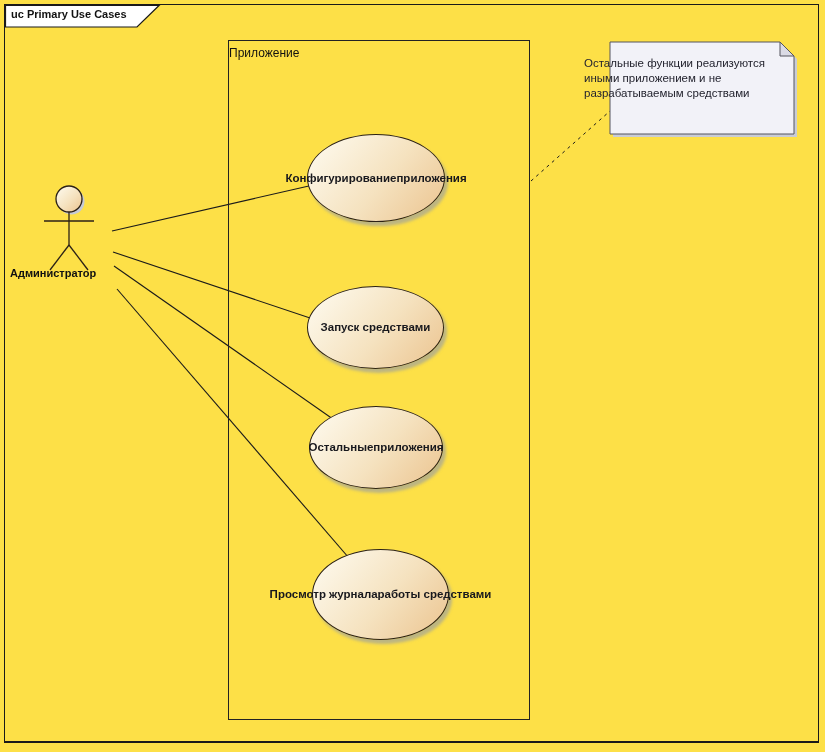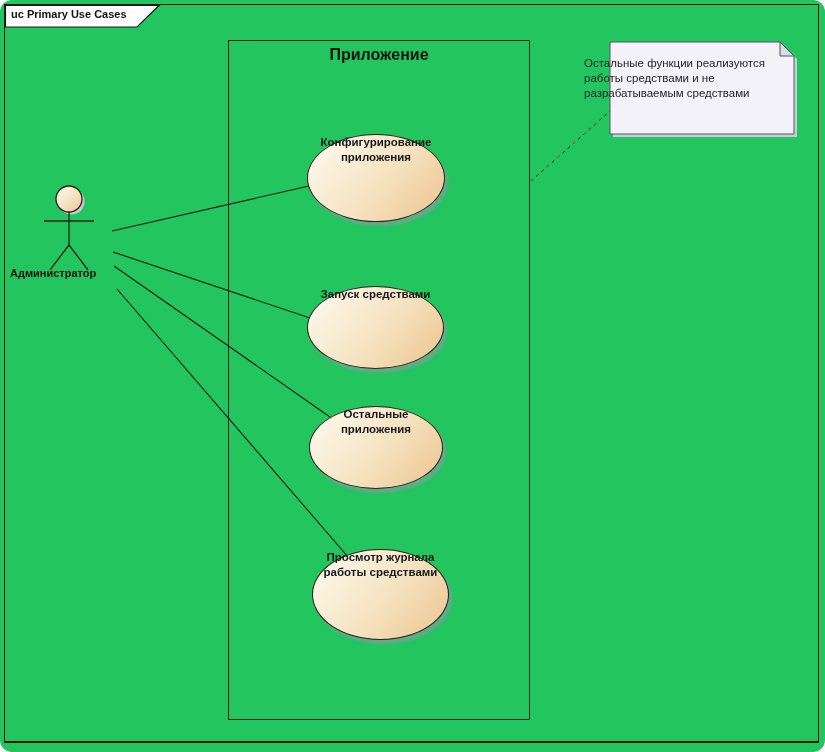--- a/index.html
+++ b/index.html
@@ -1,43 +1,43 @@
 <!DOCTYPE html>
 <html><head>
 <meta charset="utf-8">
 <style>
   html,body { margin:0; padding:0; background:#fff; }
   .canvas {
-    position:relative; width:825px; height:752px; background:#22c55e;
-    font-family:"Liberation Sans", sans-serif; overflow:hidden;border-radius:12px;
+    position:relative; width:825px; height:752px; background:#fde047;
+    font-family:"Liberation Sans", sans-serif; overflow:hidden;
   }
   .layer { position:absolute; left:0; top:0; }
 
   .frame {
     position:absolute; left:4px; top:4px; width:815px; height:739px;
     border:1px solid #1a1a1a; border-bottom-width:2px; box-sizing:border-box;
   }
   .frame-tab-label {
     position:absolute; left:11px; top:8px; font-size:11px; font-weight:bold;
     color:#111; white-space:nowrap;
   }
   .boundary {
     position:absolute; left:228px; top:40px; width:302px; height:680px;
     border:1px solid #222; box-sizing:border-box; background:transparent;
   }
   .boundary-label {
-    position:absolute; top:5px; left:0; right:0; text-align:center;
-    font-size:16px; color:#111;font-weight:bold;
+    position:absolute; top:5px; left:0; right:0; 
+    font-size:12px; color:#111;
   }
   .uc {
     position:absolute; box-sizing:border-box;
     border:1.5px solid #2b2116; border-radius:50%;
     background:linear-gradient(130deg,#fdf8ea 8%,#f5e2bf 55%,#ecc693 96%);
     box-shadow:3px 4px 3px rgba(145,152,170,.6);
-    display:flex; flex-direction:column; align-items:center; justify-content:flex-start;
+    display:flex; flex-direction:row; align-items:center; justify-content:center;
     text-align:center; font-weight:bold; font-size:11.5px; line-height:15px; color:#18181d;
   }
   .uc div { white-space:nowrap; }
   #uc1 { left:307px; top:134px; width:138px; height:88px; }
   #uc2 { left:307px; top:286px; width:137px; height:83px; }
   #uc3 { left:309px; top:406px; width:134px; height:83px; }
   #uc4 { left:312px; top:549px; width:137px; height:91px; }
 
   .actor-label {
     position:absolute; left:10px; top:267px; width:120px; 
@@ -108,17 +108,17 @@
   </div>
   <div class="uc" id="uc4">
     <div>Просмотр журнала</div>
     <div>работы средствами</div>
   </div>
 
   <div class="actor-label">Администратор</div>
 
   <div class="note-text">
     <div>Остальные функции реализуются</div>
-    <div>работы средствами и не</div>
+    <div>иными приложением и не</div>
     <div>разрабатываемым средствами</div>
   </div>
 
 </div>
 
 </body></html>

